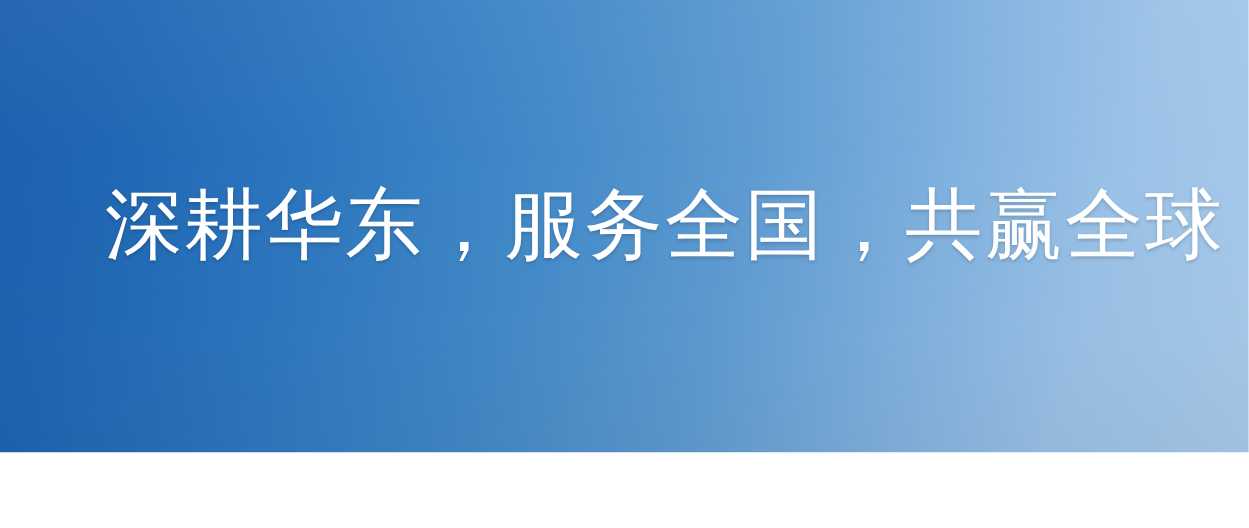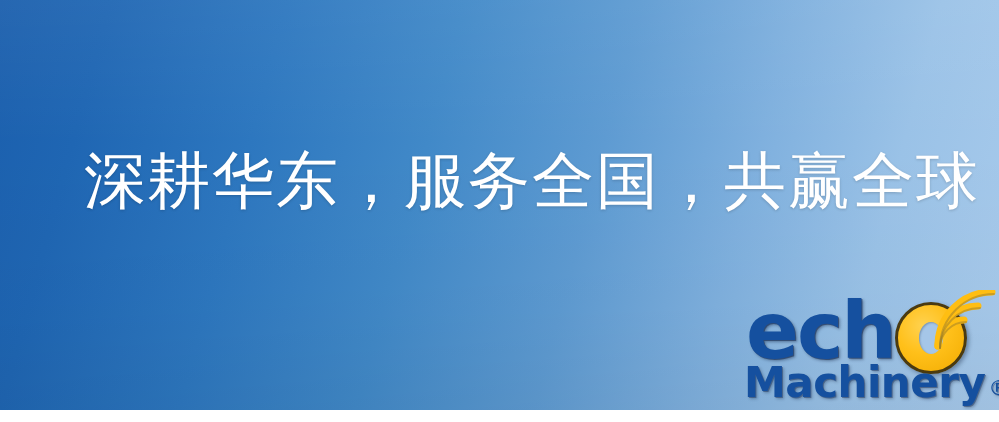--- a/index.html
+++ b/index.html
@@ -3,21 +3,21 @@
 <meta charset="utf-8">
 <style>
   html, body {
     margin: 0;
     padding: 0;
     background: #ffffff;
   }
   #banner {
     position: relative;
     width: 999px;
-    height: 410px;
+    height: 362px;
     overflow: hidden;
     font-family: "Liberation Sans", sans-serif;
     
     background:
       linear-gradient(105deg,
         #1b5fad 0%,
         #1f66b3 10%,
         #2d77bf 26%,
         #4189c8 42%,
         #5e9bd2 58%,
@@ -148,40 +148,20 @@
 </head>
 <body>
 
 <div id="banner">
 
   <div class="headline">深耕华东，服务全国，共赢全球</div>
 
 
   <div class="logo">
 
-    <div class="logo-wordmark">
-      <span class="logo-echo">ech</span>
-
-      <span class="logo-o"></span>
-
-      <span class="logo-signal">
-        <svg width="72" height="62" viewBox="0 0 72 62" xmlns="http://www.w3.org/2000/svg">
-          <g fill="none" stroke="#ffbe12" stroke-linecap="round">
-            <path d="M6 56 A26 26 0 0 1 32 30" stroke-width="7"></path>
-            <path d="M6 56 A40 40 0 0 1 46 16" stroke-width="7"></path>
-            <path d="M6 56 A54 54 0 0 1 60 2" stroke-width="7"></path>
-          </g>
-          <g fill="none" stroke="rgba(30,45,75,0.45)" stroke-linecap="round" opacity="0.5">
-            <path d="M8 58 A26 26 0 0 1 34 32" stroke-width="2"></path>
-            <path d="M8 58 A40 40 0 0 1 48 18" stroke-width="2"></path>
-            <path d="M8 58 A54 54 0 0 1 62 4" stroke-width="2"></path>
-          </g>
-        </svg>
-      </span>
-    </div>
 
     <div class="logo-machinery">
       <span>Machinery</span><span class="logo-reg">®</span>
     </div>
 
   </div>
 
 </div>
 
 </body></html>

